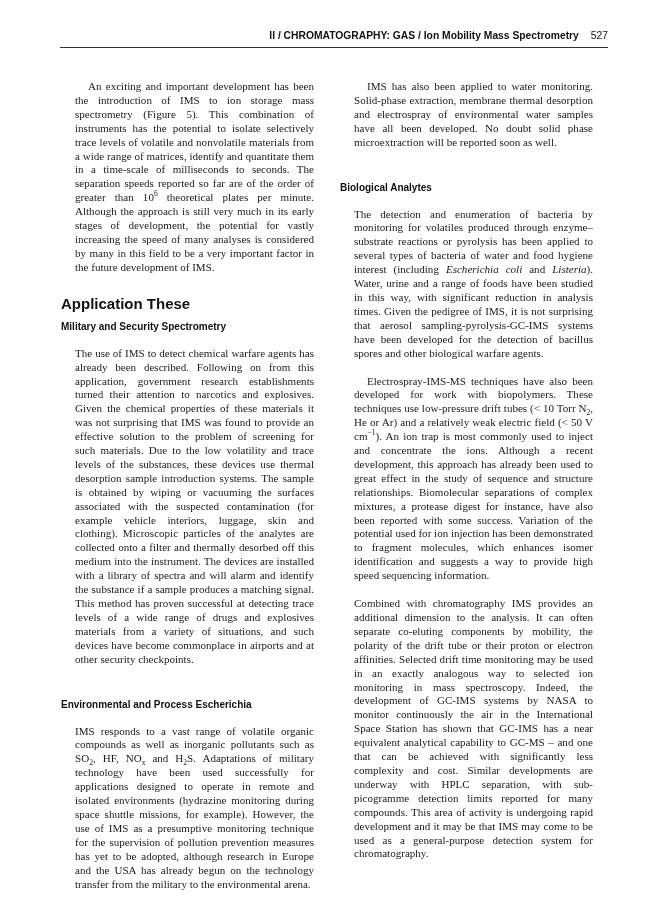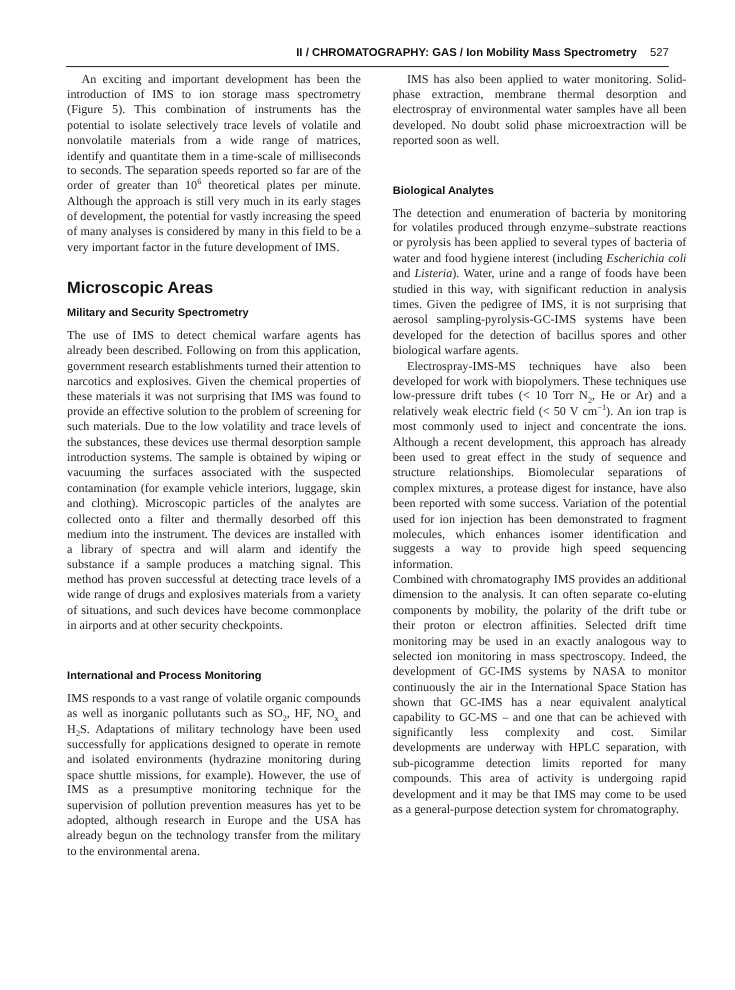--- a/index.html
+++ b/index.html
@@ -1,31 +1,31 @@
 <!DOCTYPE html>
 <html><head>
 <meta charset="utf-8">
 <style>
   html, body { margin: 0; padding: 0; background: #ffffff; }
   body { width: 668px; height: 900px; position: relative; overflow: hidden; color: #1a1a1a; }
   .header {
-    position: absolute; left: 60px; top: 43px; width: 548px; height: 17px;
+    position: absolute; left: 60px; top: 30px; width: 548px; height: 17px;
     border-bottom: 1.2px solid #333;
     font-family: "Liberation Sans", sans-serif; font-size: 10.3px; font-weight: bold;
     text-align: right; line-height: 12px; color: #111;
   }
   .header .pg { font-weight: normal; margin-left: 12px; }
   .col {
     position: absolute; top: 66px; width: 267px;
     font-family: "Liberation Serif", serif; font-size: 11.05px; line-height: 13.9px;
     text-align: justify; color: #1a1a1a; hyphens: manual;
   }
   .col.left { left: 61px; }
-  .col.right { left: 357px; }
-  .col p { margin: 0; }
+  .col.right { left: 340px; }
+  .col p { margin: 14px; }
   .col p.indent { text-indent: 13px; }
   h2 {
     font-family: "Liberation Sans", sans-serif; font-size: 15px; font-weight: bold;
     margin: 20px 0 7px 0; line-height: 18px; color: #111;
   }
   h3 {
     font-family: "Liberation Sans", sans-serif; font-size: 10px; font-weight: bold;
     margin: 0 0 8px 0; line-height: 13px; color: #111;
   }
   h3.spaced { margin-top: 31px; }
@@ -35,26 +35,26 @@
 </head>
 <body>
 
 <div class="header">
   <span>II / CHROMATOGRAPHY: GAS / Ion Mobility Mass Spectrometry</span><span class="pg">527</span>
 </div>
 
 <div class="col left">
   <p class="indent"><span>An exciting and important development has been the introduction of IMS to ion storage mass spectrometry (Figure 5). This combination of instruments has the potential to isolate selectively trace levels of volatile and nonvolatile materials from a wide range of matrices, identify and quantitate them in a time-scale of milliseconds to seconds. The separation speeds reported so far are of the order of greater than 10</span><sup>6</sup><span> theoretical plates per minute. Although the approach is still very much in its early stages of development, the potential for vastly increasing the speed of many analyses is considered by many in this field to be a very important factor in the future development of IMS.</span></p>
 
-  <h2>Microscopic Areas</h2>
+  <h2>Application These</h2>
 
   <h3>Military and Security Spectrometry</h3>
   <p>The use of IMS to detect chemical warfare agents has already been described. Following on from this application, government research establishments turned their attention to narcotics and explosives. Given the chemical properties of these materials it was not surprising that IMS was found to provide an effective solution to the problem of screening for such materials. Due to the low volatility and trace levels of the substances, these devices use thermal desorption sample introduction systems. The sample is obtained by wiping or vacuuming the surfaces associated with the suspected contamination (for example vehicle interiors, luggage, skin and clothing). Microscopic particles of the analytes are collected onto a filter and thermally desorbed off this medium into the instrument. The devices are installed with a library of spectra and will alarm and identify the substance if a sample produces a matching signal. This method has proven successful at detecting trace levels of a wide range of drugs and explosives materials from a variety of situations, and such devices have become commonplace in airports and at other security checkpoints.</p>
 
-  <h3 class="spaced">International and Process Monitoring</h3>
+  <h3 class="spaced">Environmental and Process Escherichia</h3>
   <p><span>IMS responds to a vast range of volatile organic compounds as well as inorganic pollutants such as SO</span><sub>2</sub><span>, HF, NO</span><sub>x</sub><span> and H</span><sub>2</sub><span>S. Adaptations of military technology have been used successfully for applications designed to operate in remote and isolated environments (hydrazine monitoring during space shuttle missions, for example). However, the use of IMS as a presumptive monitoring technique for the supervision of pollution prevention measures has yet to be adopted, although research in Europe and the USA has already begun on the technology transfer from the military to the environmental arena.</span></p>
 </div>
 
 <div class="col right">
   <p class="indent">IMS has also been applied to water monitoring. Solid-phase extraction, membrane thermal desorption and electrospray of environmental water samples have all been developed. No doubt solid phase microextraction will be reported soon as well.</p>
 
   <h3 class="spaced">Biological Analytes</h3>
   <p><span>The detection and enumeration of bacteria by monitoring for volatiles produced through enzyme–substrate reactions or pyrolysis has been applied to several types of bacteria of water and food hygiene interest (including </span><em>Escherichia coli</em><span> and </span><em>Listeria</em><span>). Water, urine and a range of foods have been studied in this way, with significant reduction in analysis times. Given the pedigree of IMS, it is not surprising that aerosol sampling-pyrolysis-GC-IMS systems have been developed for the detection of bacillus spores and other biological warfare agents.</span></p>
   <p class="indent"><span>Electrospray-IMS-MS techniques have also been developed for work with biopolymers. These techniques use low-pressure drift tubes (&lt; 10 Torr N</span><sub>2</sub><span>, He or Ar) and a relatively weak electric field (&lt; 50 V cm</span><sup>−1</sup><span>). An ion trap is most commonly used to inject and concentrate the ions. Although a recent development, this approach has already been used to great effect in the study of sequence and structure relationships. Biomolecular separations of complex mixtures, a protease digest for instance, have also been reported with some success. Variation of the potential used for ion injection has been demonstrated to fragment molecules, which enhances isomer identification and suggests a way to provide high speed sequencing information.</span></p>
 

